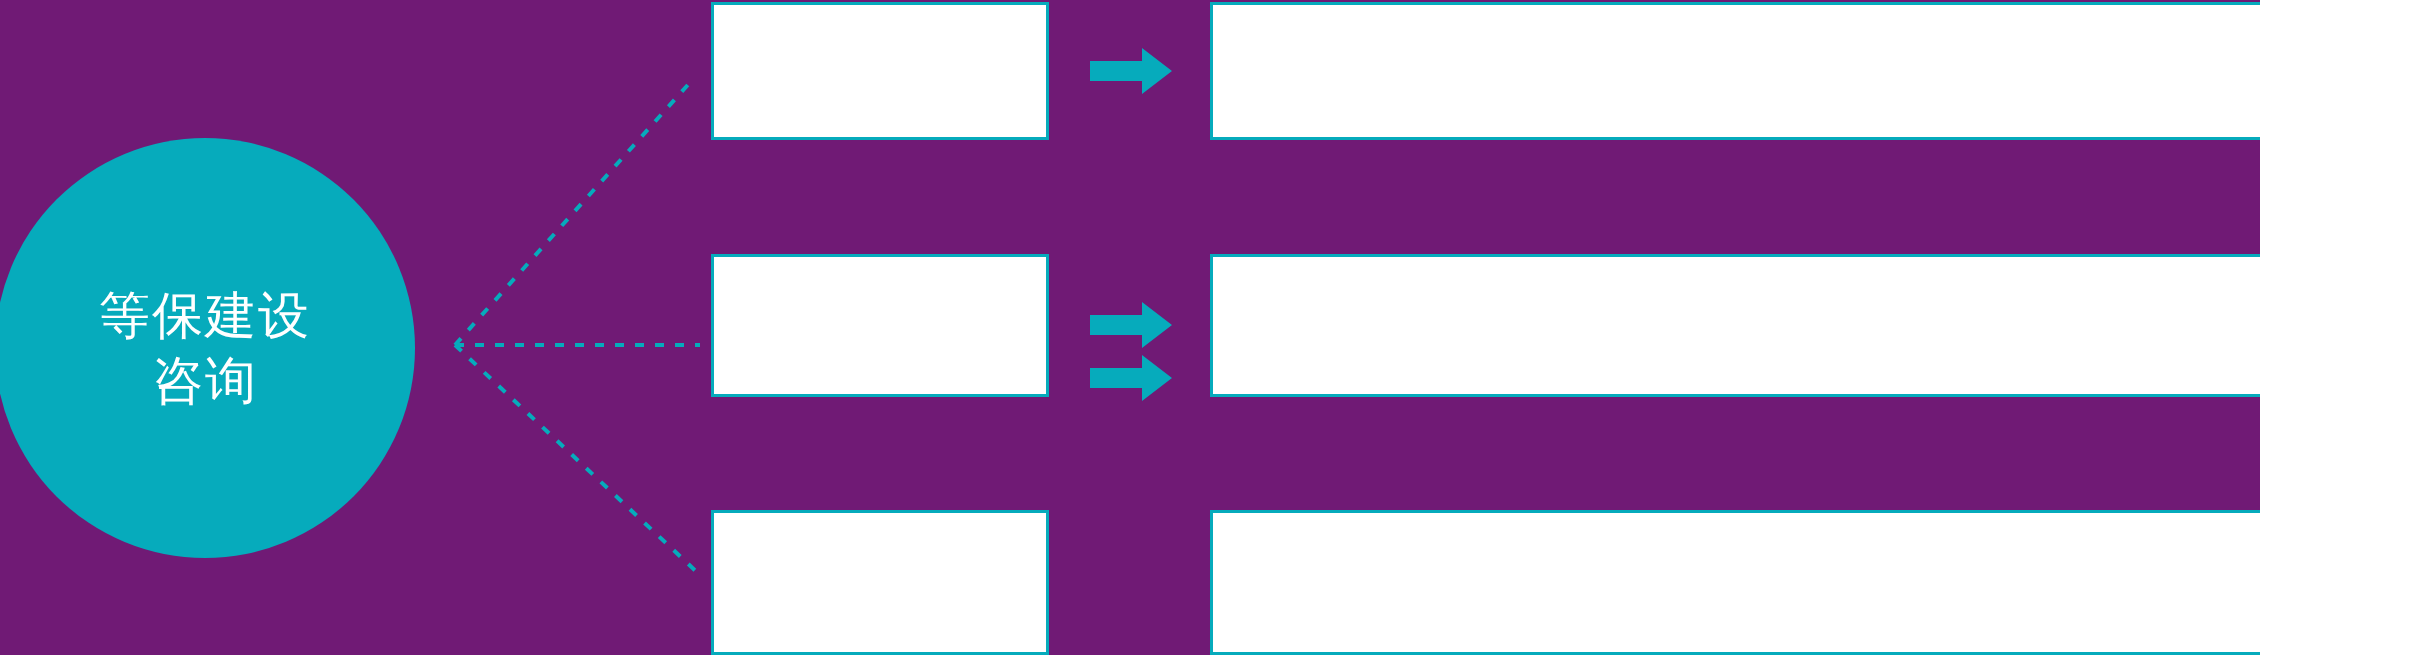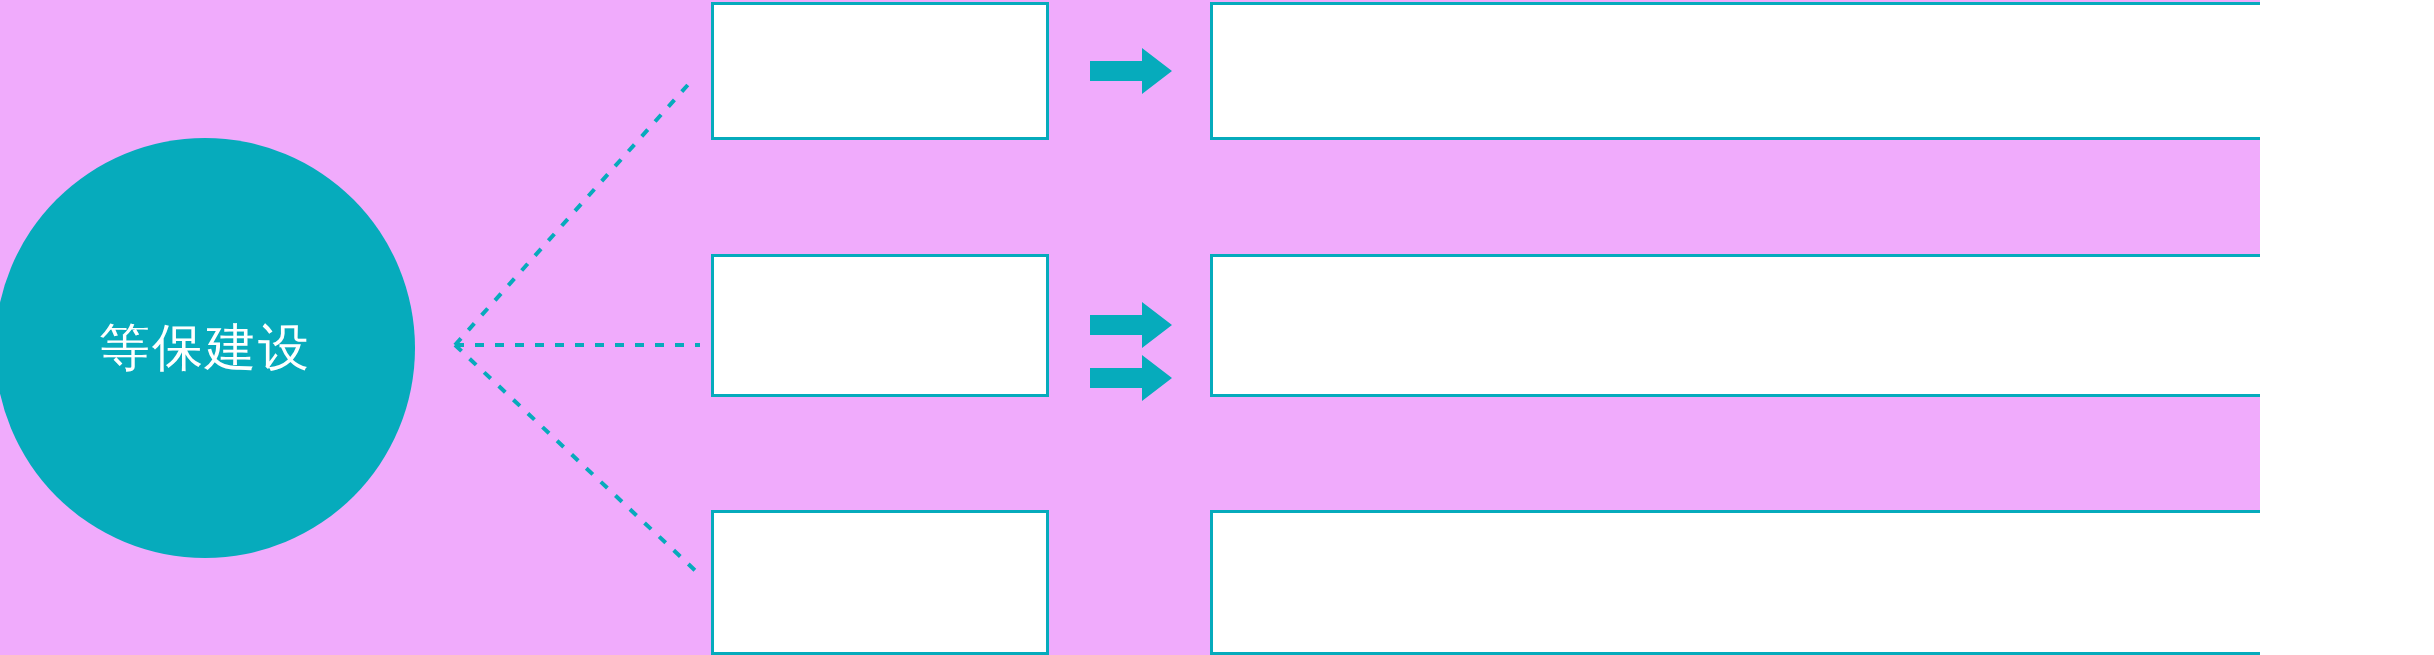--- a/index.html
+++ b/index.html
@@ -7,21 +7,21 @@
     padding: 0;
     background: #ffffff;
   }
   body {
     font-family: "Liberation Sans", sans-serif;
   }
   #canvas {
     position: relative;
     width: 2260px;
     height: 655px;
-    background: #f0abfc;
+    background: #701a75;
     overflow: hidden;
   }
 
   
   .hub-circle {
     position: absolute;
     left: -5px;
     top: 138px;
     width: 420px;
     height: 420px;
@@ -95,20 +95,21 @@
   .row3-arrow { top: 355px; }
   .arrow svg { display: block; width: 100%; height: 100%; }
 </style>
 </head>
 <body>
 
 <div id="canvas">
 
   <div class="hub-circle">
     <span class="hub-line">等保建设</span>
+    <span class="hub-line">咨询</span>
   </div>
 
   <svg class="connectors" viewBox="0 0 2434 655" xmlns="http://www.w3.org/2000/svg">
     <line x1="455" y1="345" x2="694" y2="78" stroke="#06ABBC" stroke-width="4" stroke-dasharray="9 11" stroke-linecap="butt"></line>
     <line x1="455" y1="345" x2="700" y2="345" stroke="#06ABBC" stroke-width="4" stroke-dasharray="9 11" stroke-linecap="butt"></line>
     <line x1="455" y1="345" x2="700" y2="575" stroke="#06ABBC" stroke-width="4" stroke-dasharray="9 11" stroke-linecap="butt"></line>
   </svg>
 
   <div class="small-box row1-box">
     <span class="box-text"></span>

